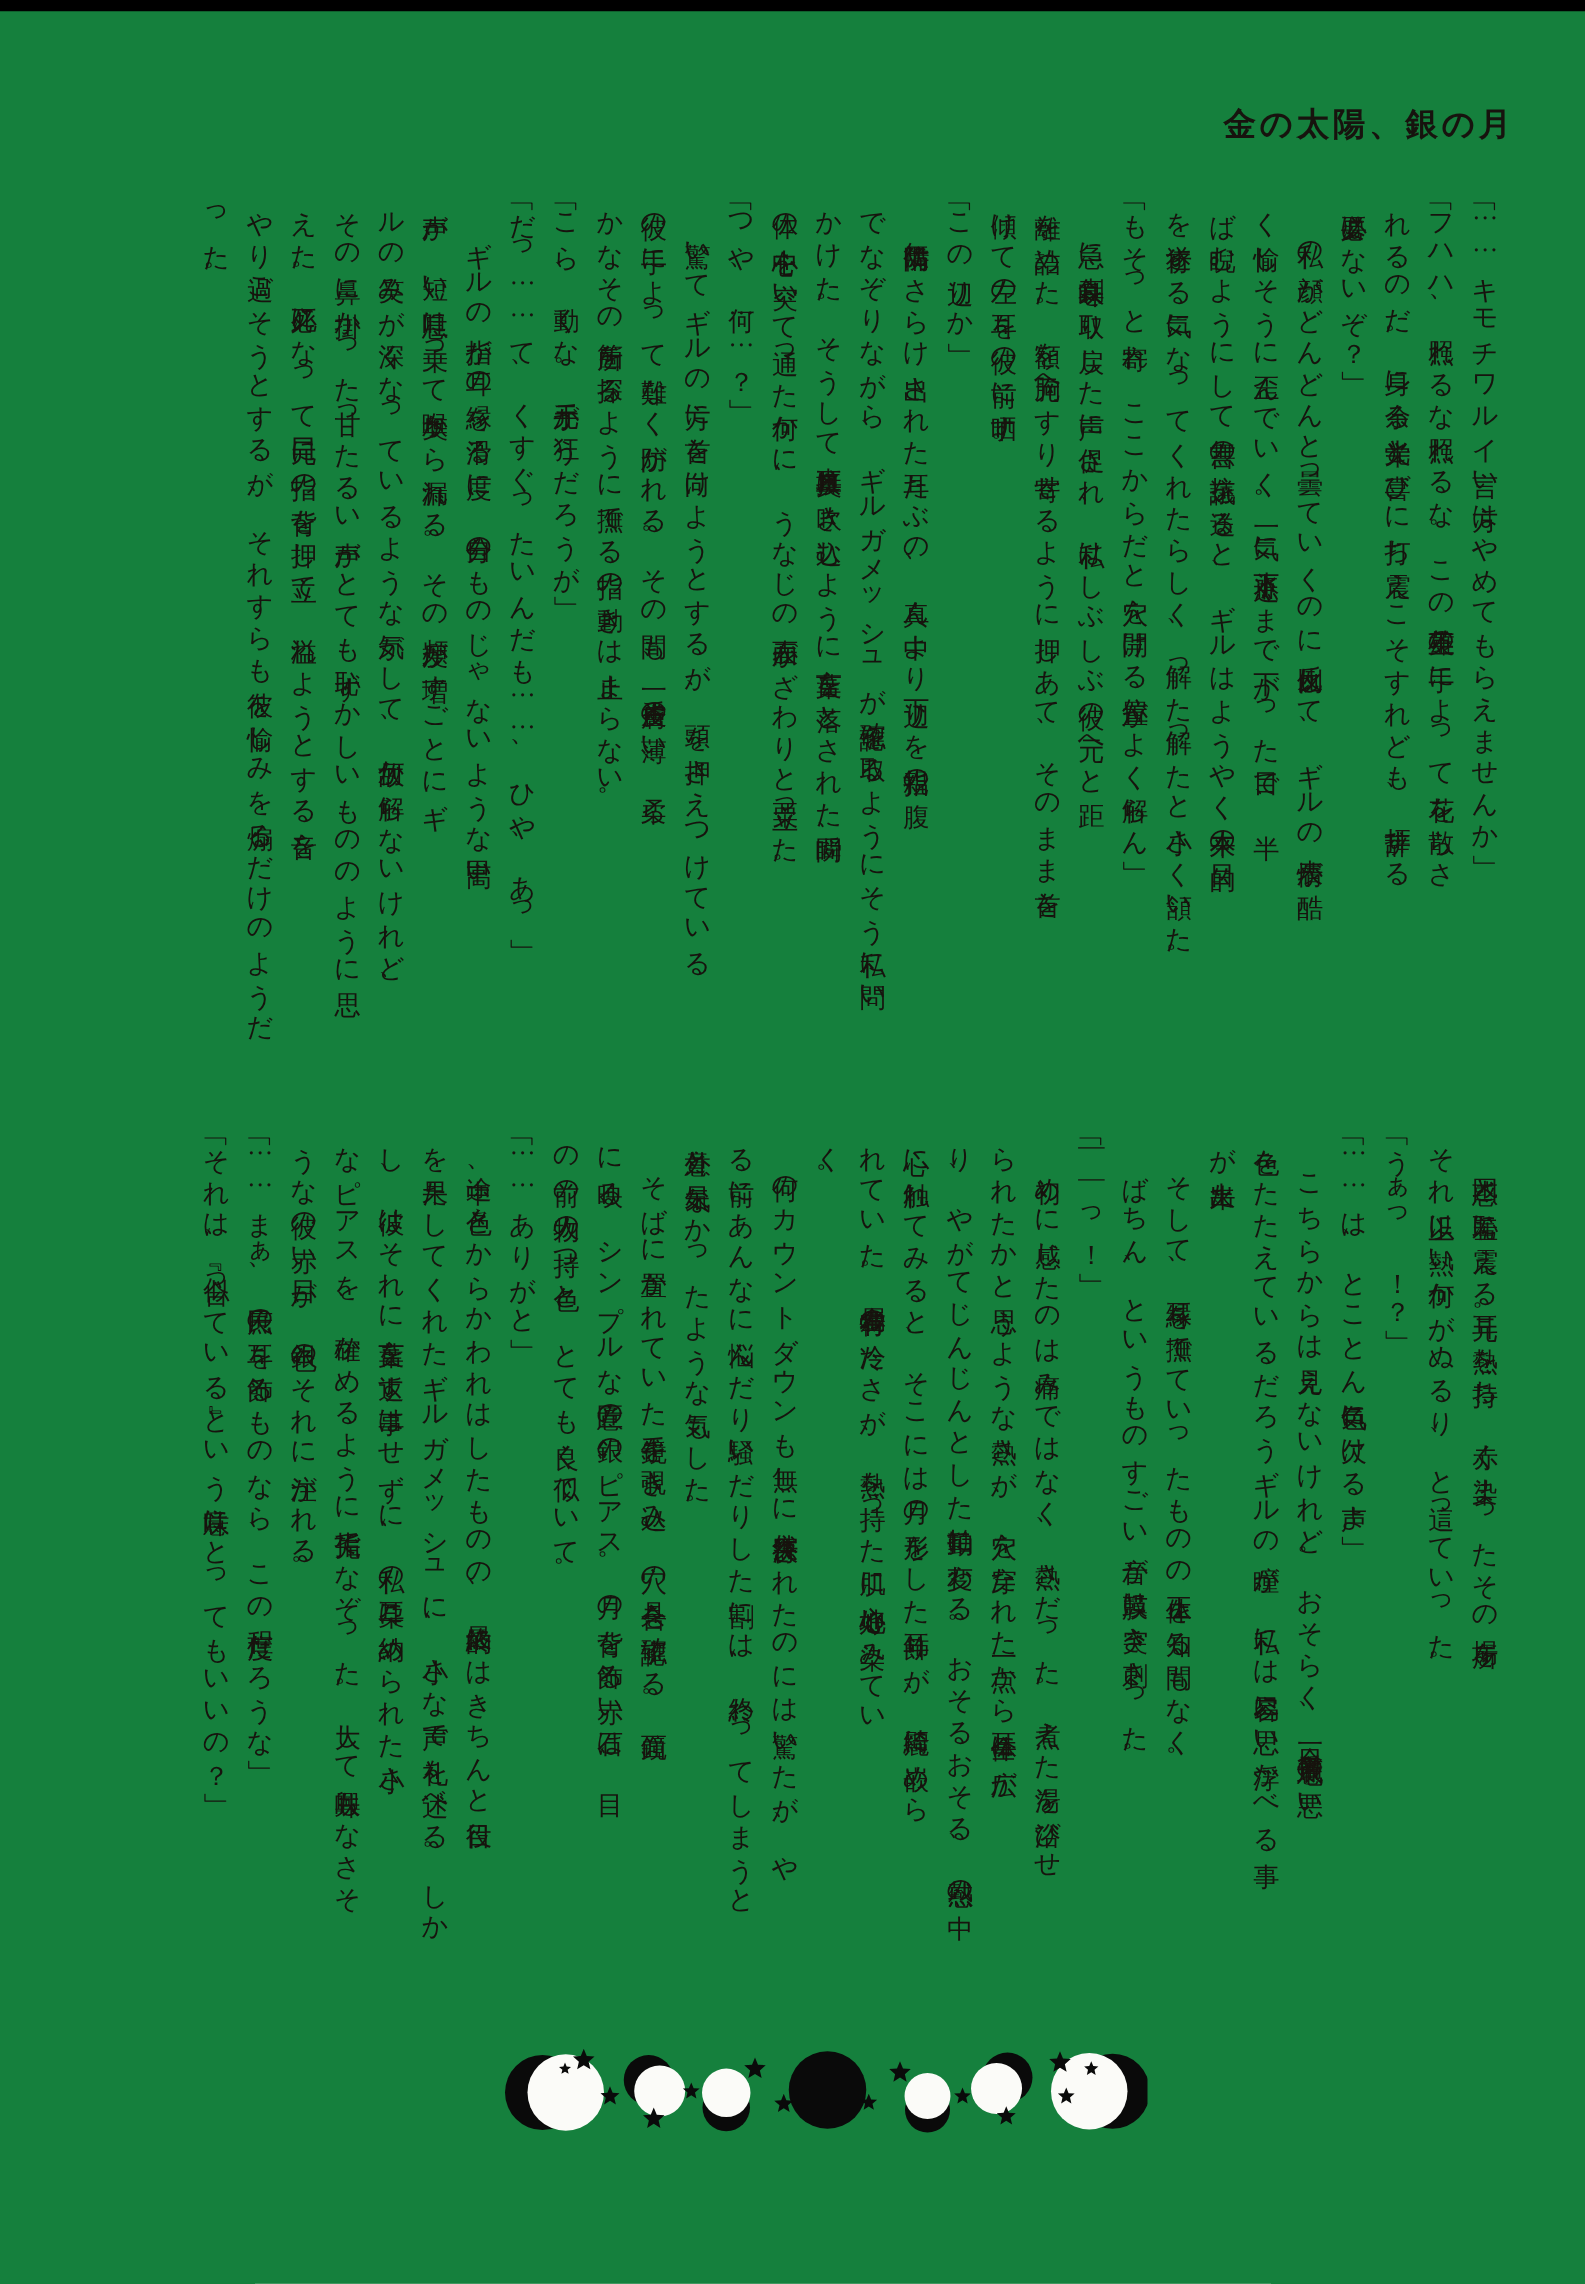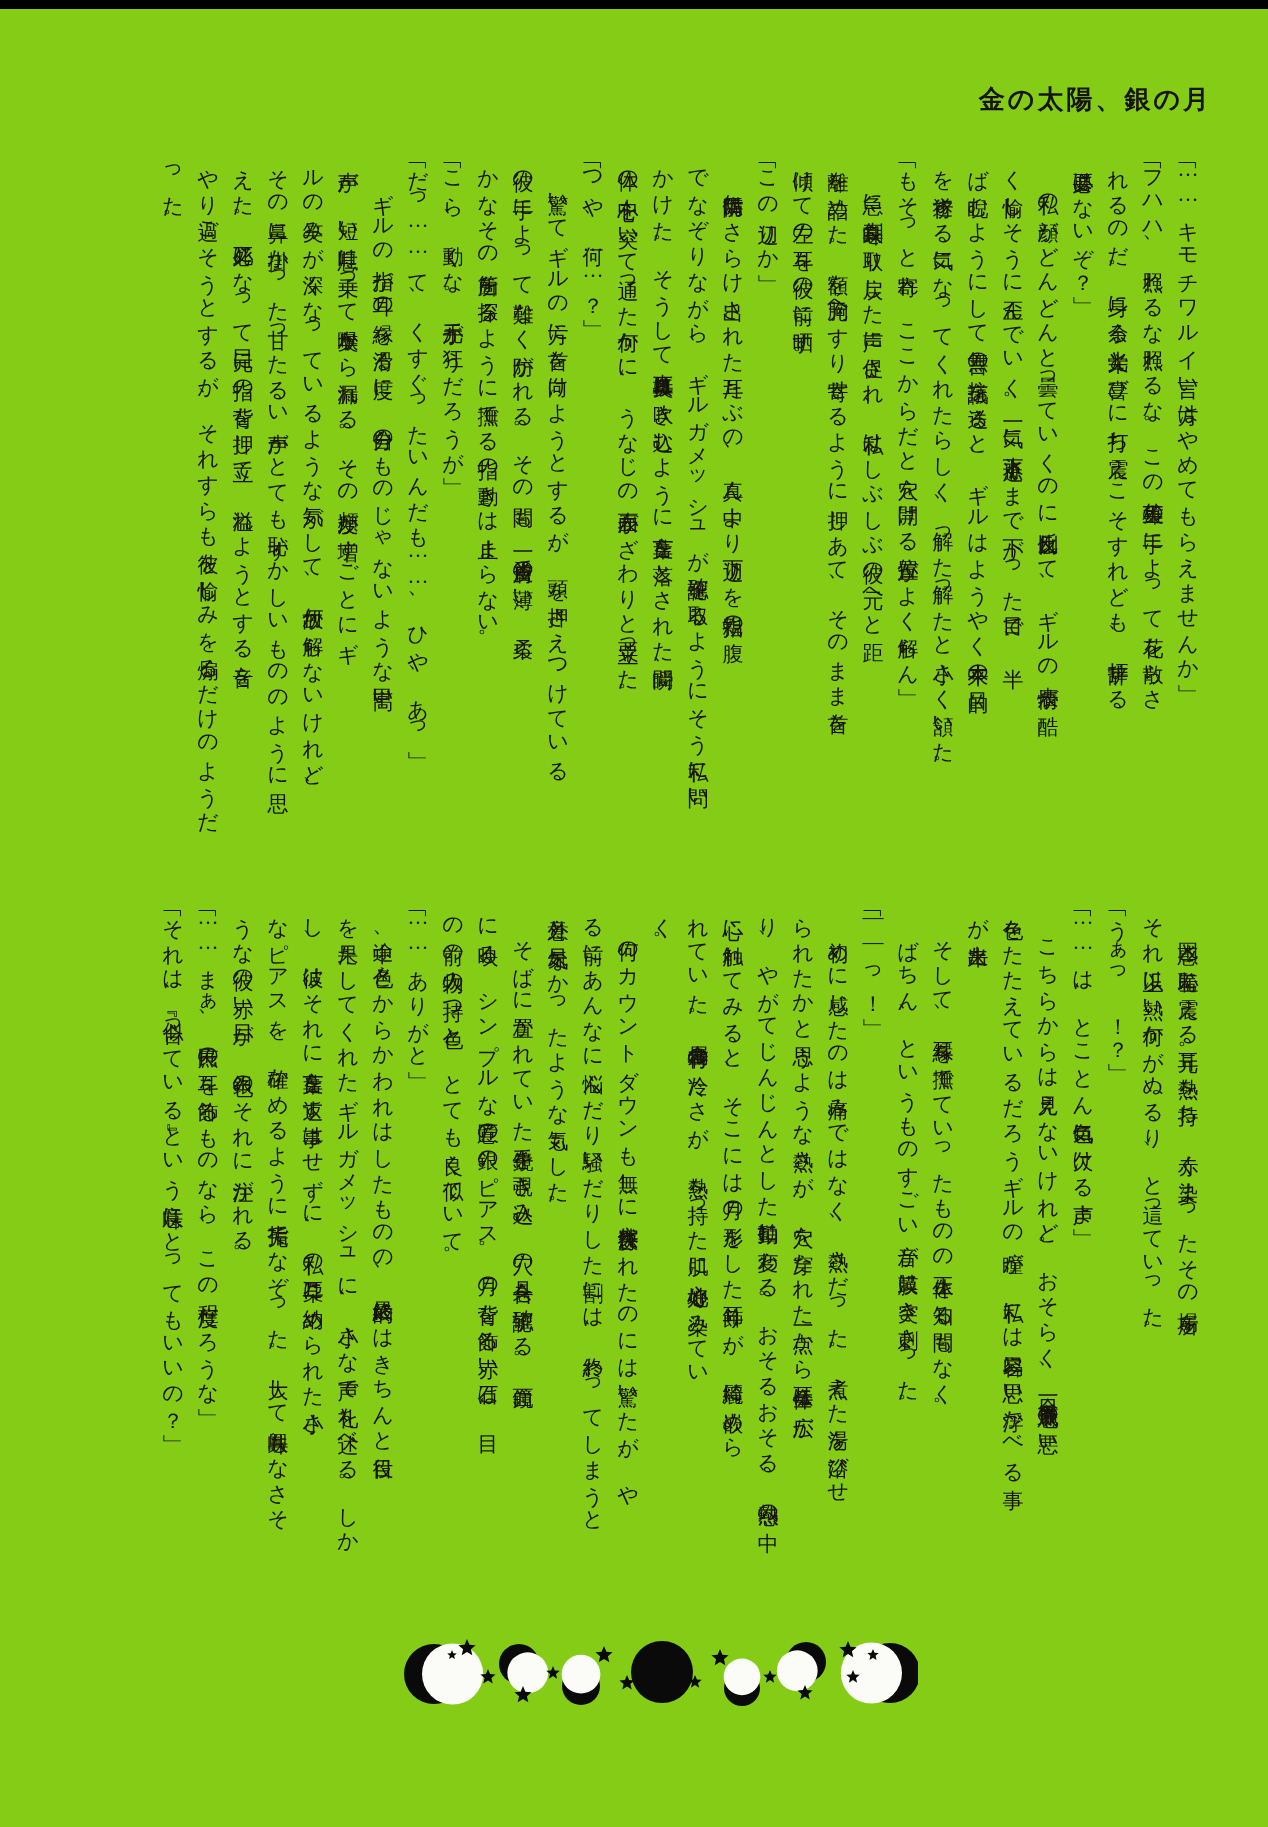--- a/index.html
+++ b/index.html
@@ -1,19 +1,19 @@
 <!DOCTYPE html>
 <html><head>
 <meta charset="utf-8">
 <style>
   html,body{margin:0;padding:0;}
   .page{
     position:relative;
     width:1268px;height:1827px;
-    background:#84cc16;
+    background:#15803d;
     color:#17130e;
     font-family:"Liberation Serif","DejaVu Serif",serif;
     overflow:hidden;
   }
   .scan-bar{
     position:absolute;top:0;left:0;width:1268px;height:9px;
     background:#000;
   }
   .title{
     position:absolute;top:82px;right:56px;margin:0;

